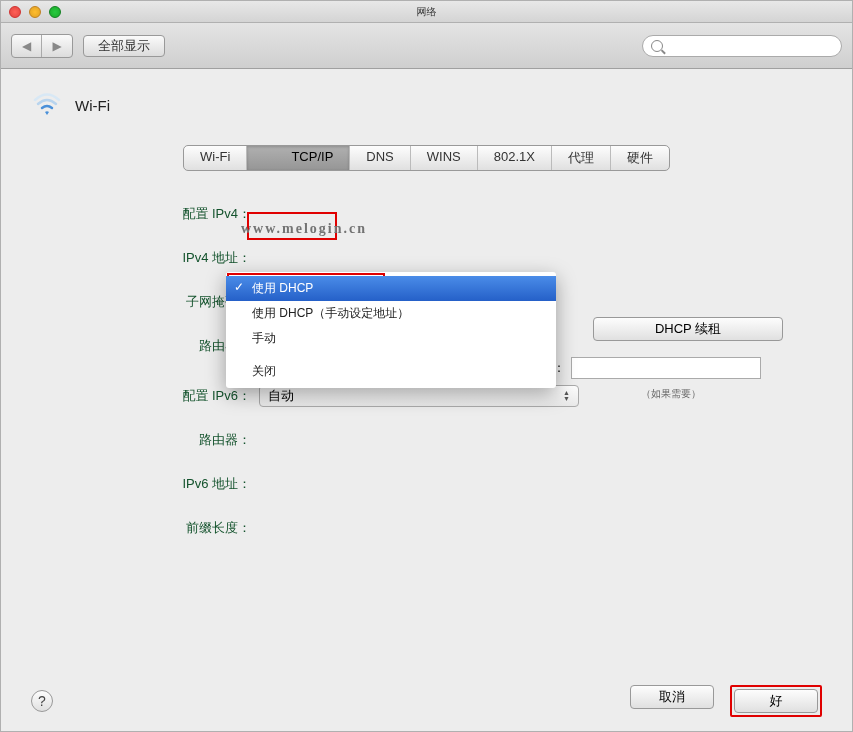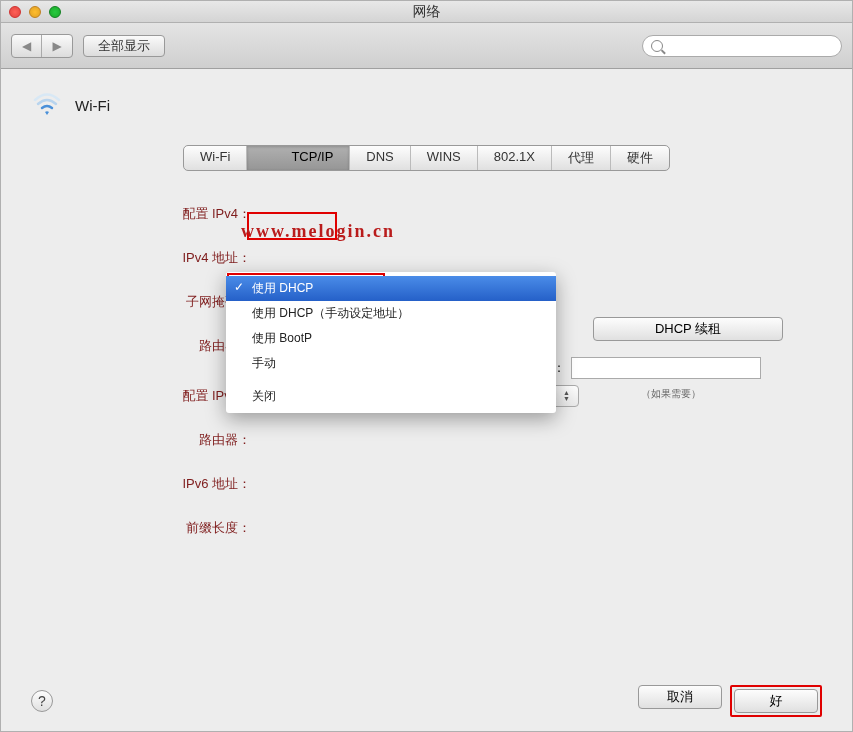--- a/index.html
+++ b/index.html
@@ -35,21 +35,21 @@
     .traffic-light {
       width: 12px;
       height: 12px;
       border-radius: 50%;
     }
     .tl-close { background: radial-gradient(#ff6058, #e0443e); border: 1px solid #d03030; }
     .tl-min { background: radial-gradient(#ffbd2e, #dfa123); border: 1px solid #c08020; }
     .tl-zoom { background: radial-gradient(#28c940, #1aab29); border: 1px solid #108020; }
     .titlebar-title {
       margin: 0 auto;
-      font-size: 14px;
+      font-size: 10px;
       color: #333;
     }
     .toolbar {
       height: 46px;
       background: linear-gradient(#e4e4e4, #cfcfcf);
       border-bottom: 1px solid #a0a0a0;
       display: flex;
       align-items: center;
       padding: 0 10px;
     }
@@ -154,24 +154,24 @@
     .tab.selected {
       background: linear-gradient(#b0b0b0, #969696);
       color: #000;
       box-shadow: inset 0 1px 3px rgba(0,0,0,0.2);
       padding-left: 44px;
     }
     .watermark {
       position: absolute;
       top: 152px;
       left: 240px;
-      font-size: 18px;
+      font-size: 14px;
       font-weight: bold;
       font-family: "Times New Roman", serif;
-      color: #b91c1c;
+      color: #737373;
       letter-spacing: 2px;
       pointer-events: none;
       z-index: 5;
     }
     .red-box-tab {
       position: absolute;
       border: 2px solid #e00000;
       pointer-events: none;
     }
     .form-area {
@@ -181,21 +181,21 @@
     .form-row {
       display: flex;
       align-items: center;
       margin-bottom: 18px;
       height: 26px;
     }
     .form-label {
       width: 120px;
       text-align: right;
       margin-right: 8px;
-      color: #7f1d1d;
+      color: #14532d;
       font-size: 13px;
     }
     .select-wrap {
       position: relative;
       width: 320px;
     }
     .select-display {
       border: 1px solid #aaa;
       border-radius: 4px;
       background: linear-gradient(#fdfdfd, #e8e8e8);
@@ -309,21 +309,21 @@
       background: linear-gradient(#fdfdfd, #e0e0e0);
       display: flex;
       align-items: center;
       justify-content: center;
       font-size: 14px;
       color: #444;
     }
     .action-buttons {
       margin-left: auto;
       display: flex;
-      gap: 8px;
+      gap: 16px;
     }
     .action-btn {
       min-width: 84px;
       height: 24px;
       border: 1px solid #999;
       border-radius: 4px;
       background: linear-gradient(#fdfdfd, #e0e0e0);
       display: flex;
       align-items: center;
       justify-content: center;
@@ -421,21 +421,20 @@
       </div>
       <div class="form-row">
         <div class="form-label">前缀长度：</div>
       </div>
     </div>
 
     <div class="dropdown-menu">
       <div class="dropdown-redbox"></div>
       <div class="dropdown-item selected">使用 DHCP</div>
       <div class="dropdown-item">使用 DHCP（手动设定地址）</div>
-      <div class="dropdown-item">使用 BootP</div>
       <div class="dropdown-item">手动</div>
       <div class="dropdown-sep"></div>
       <div class="dropdown-item">关闭</div>
     </div>
 
     <div class="dhcp-renew-btn">DHCP 续租</div>
 
     <div class="client-id-row">
       <span class="client-id-label">D：</span>
       <input class="client-id-input" type="text" style="">

